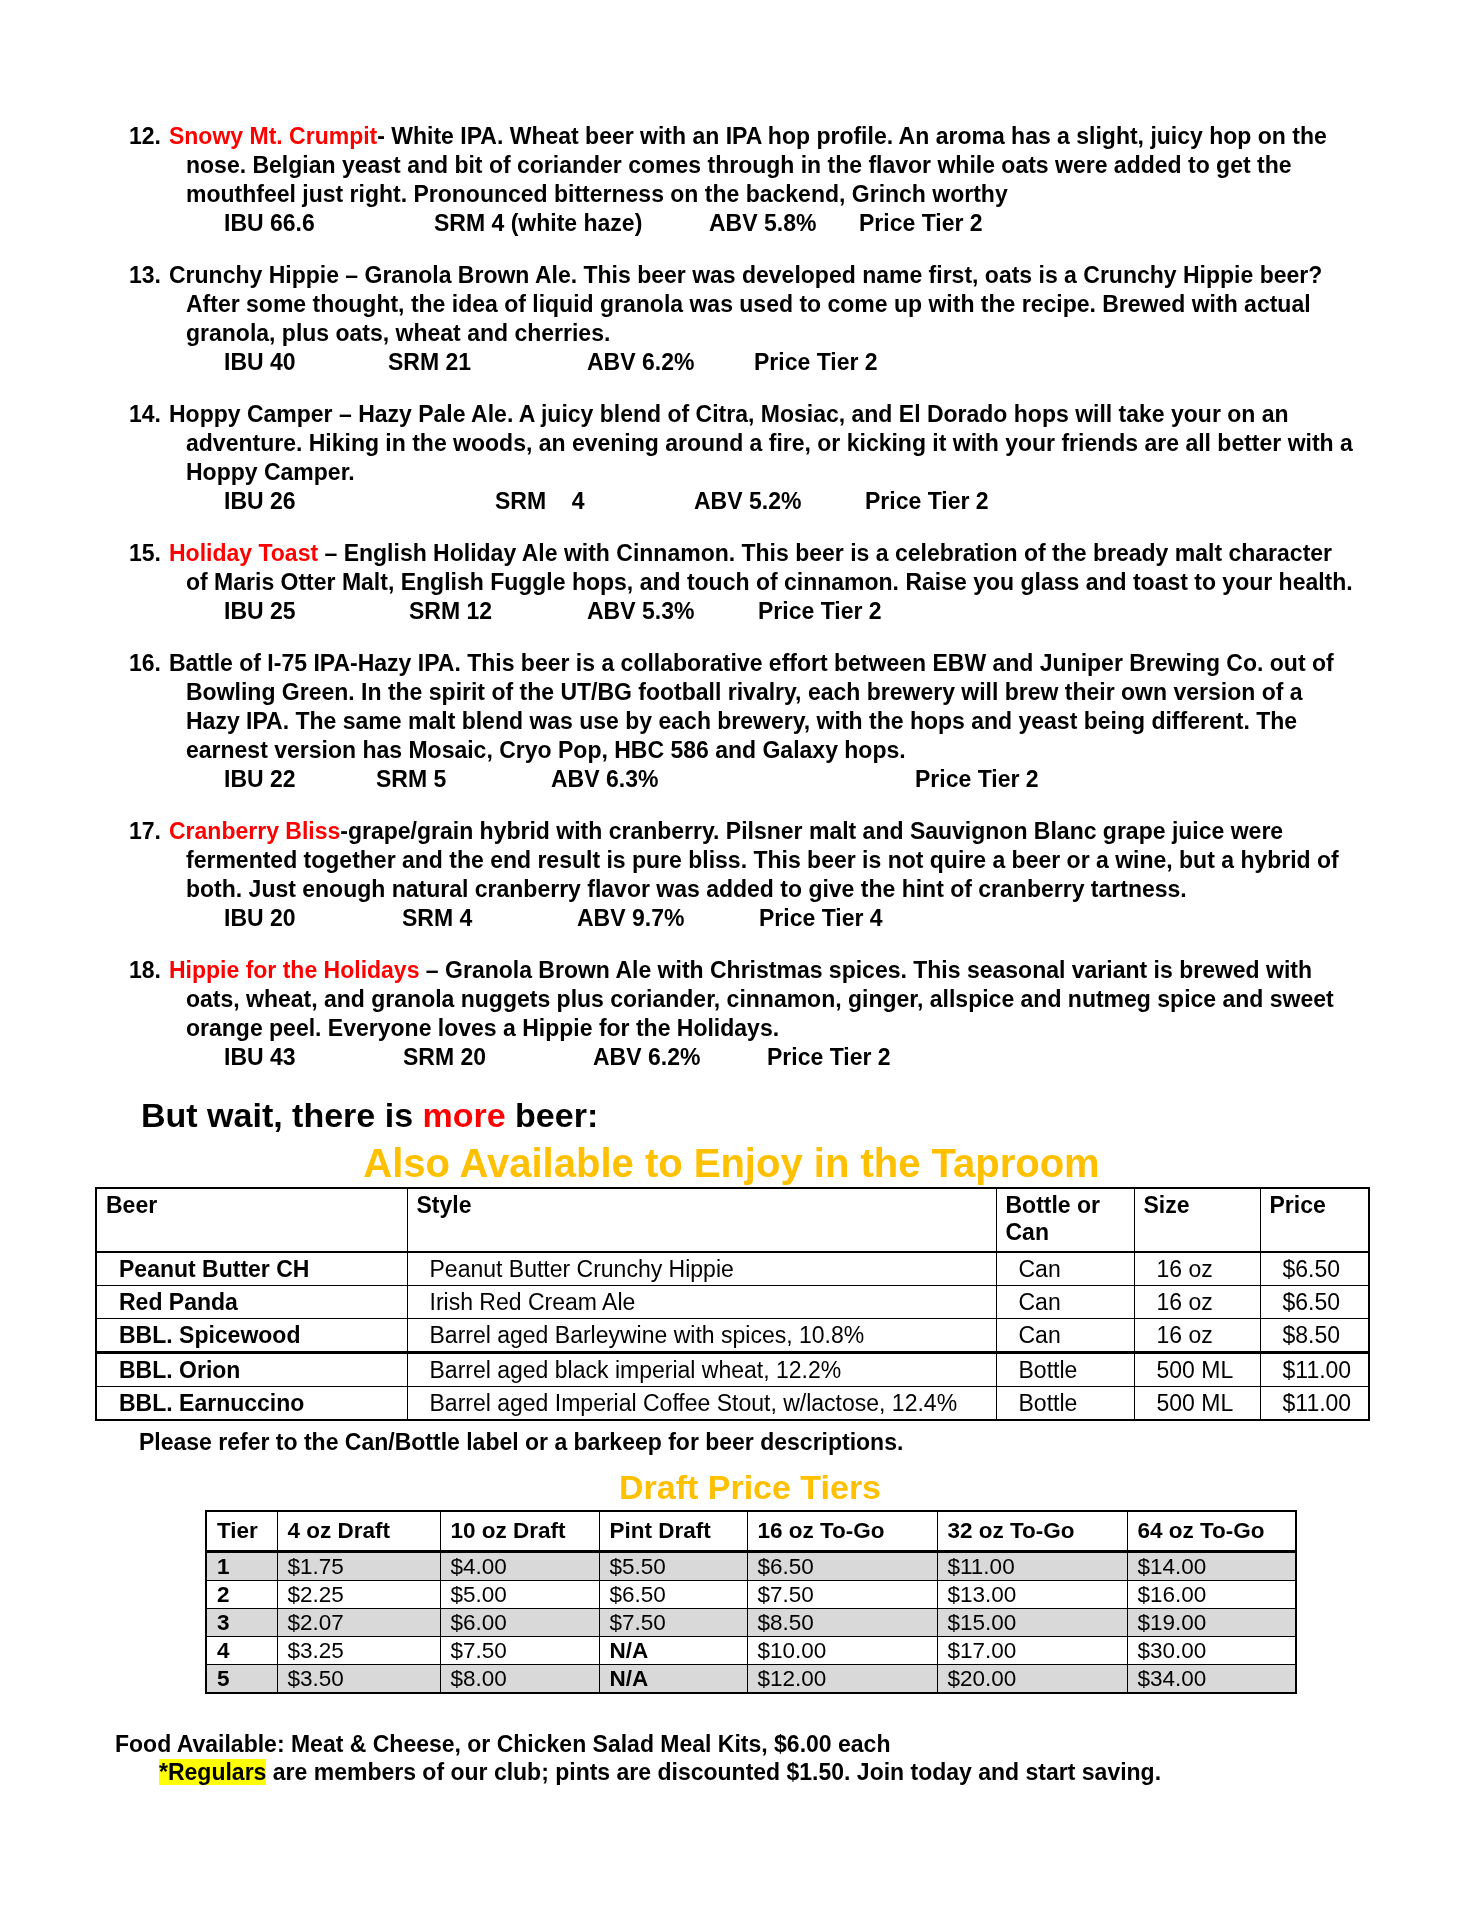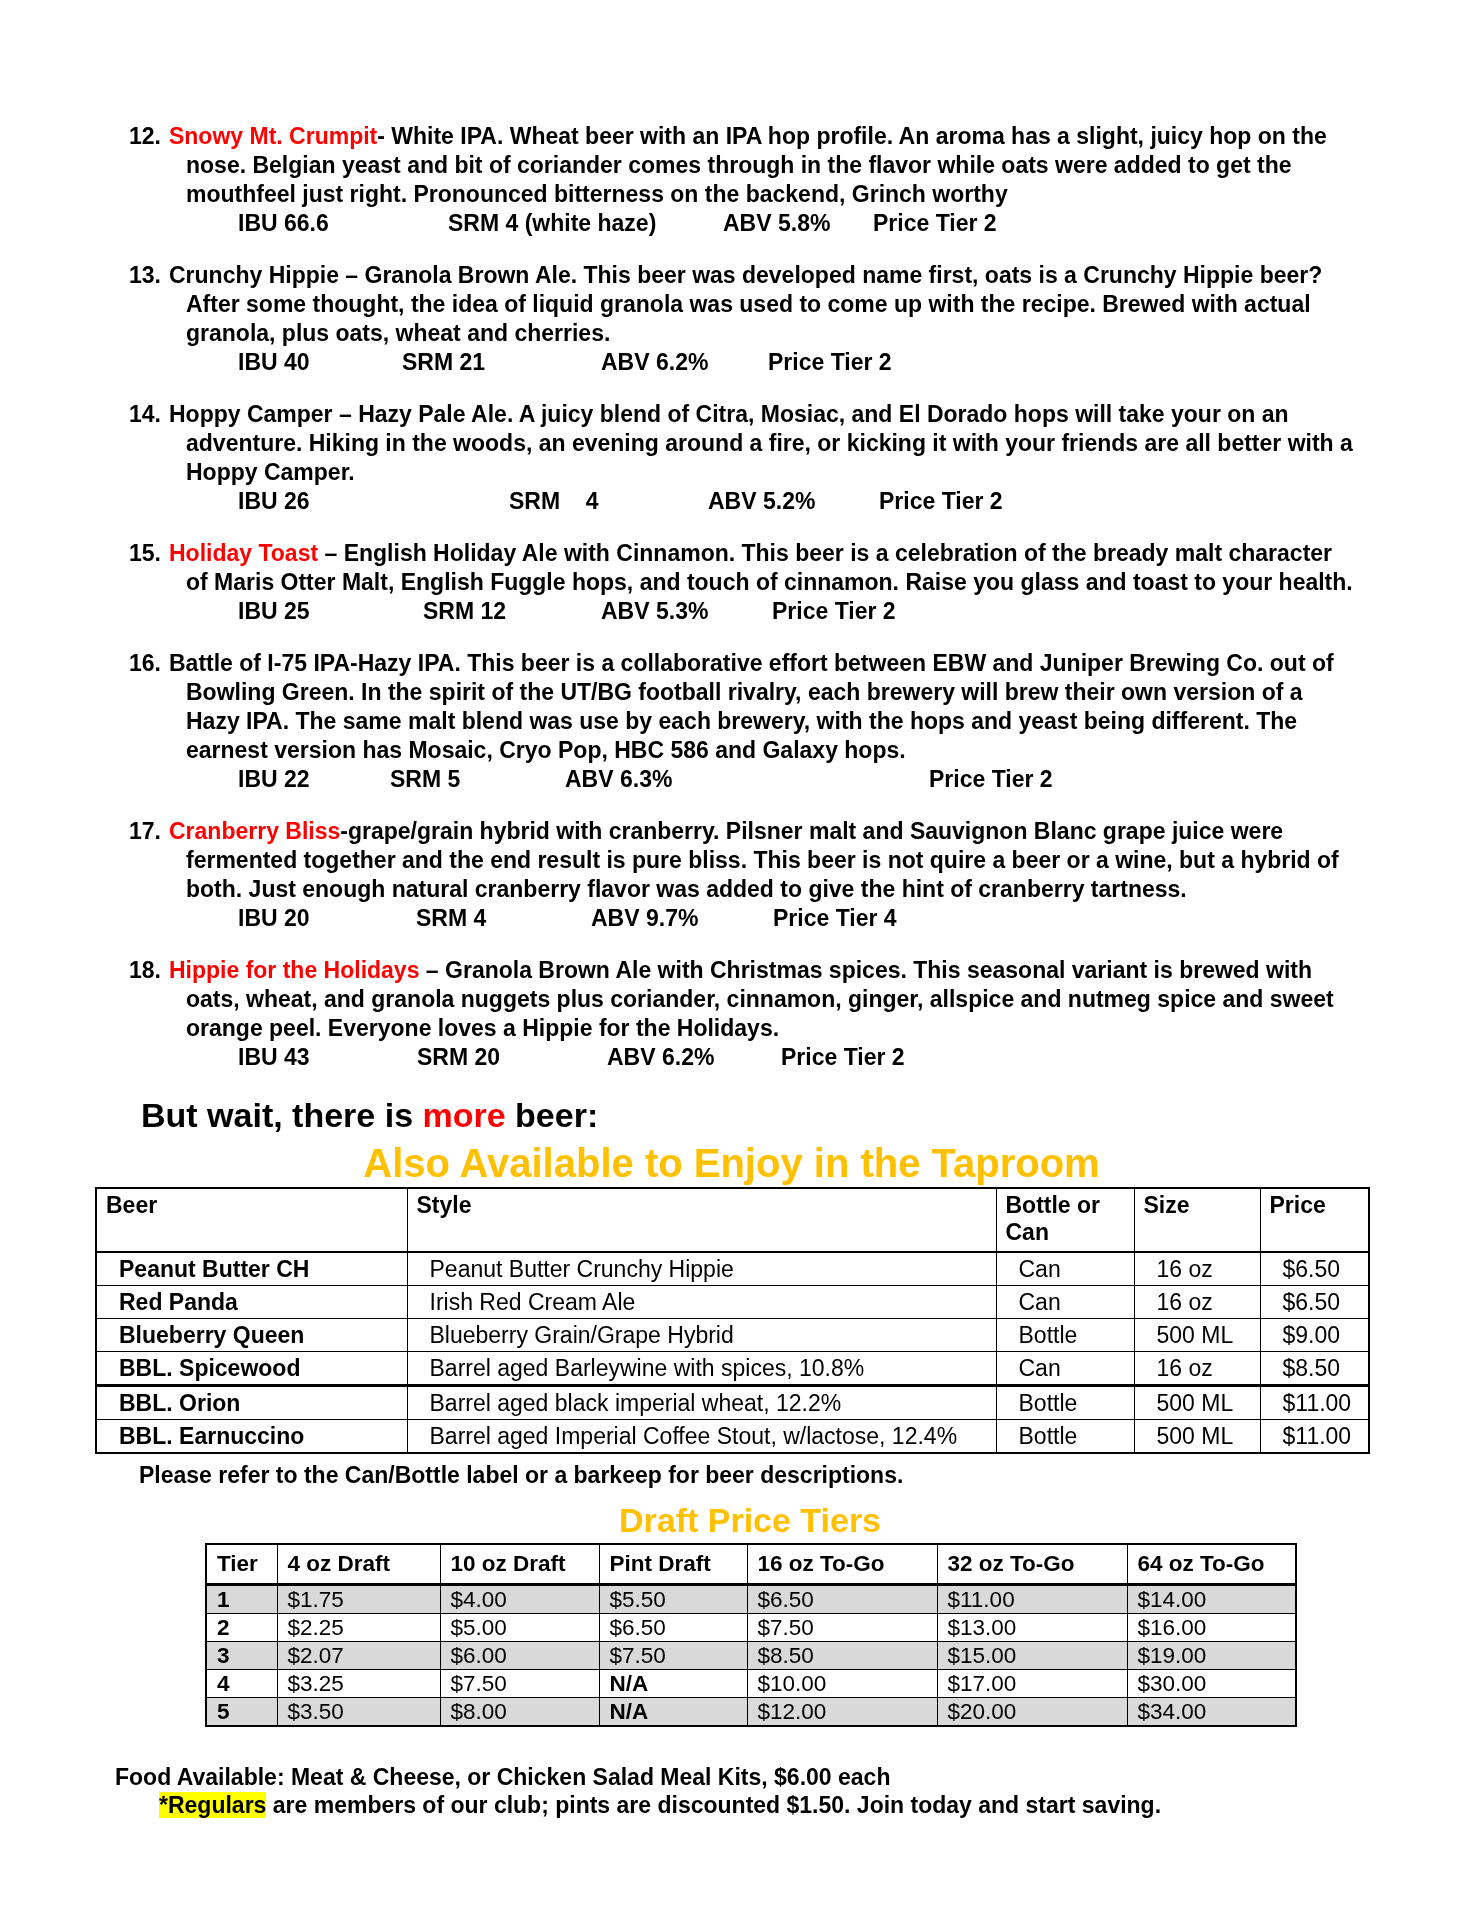--- a/index.html
+++ b/index.html
@@ -8,21 +8,21 @@
     font-family:"Liberation Sans","DejaVu Sans",sans-serif;
     font-weight:bold; color:#000; overflow:hidden;
   }
   .content { position:absolute; left:129px; top:122px; width:1231px; }
 
   
   .beer-item { padding-left:57px; margin-bottom:23px; font-size:23px; line-height:29px; }
   .desc { margin:0; text-indent:-57px; }
   .num { margin-right:8px; }
   .bname-red { color:var(--red,#ff0000); }
-  .stats { text-indent:0; margin-left:52px; }
+  .stats { text-indent:0; margin-left:38px; }
   .stats span { display:inline-block; white-space:pre; }
 
   
   .more-heading { font-size:34px; line-height:40px; margin:4px 0 0 12px; }
   .more-em { color:var(--red,#ff0000); }
   .taproom-title { color:var(--gold,#ffc000); font-size:40px; line-height:44px;
                    width:1273px; margin:6px 0 0 -34px; text-align:center; }
   .tiers-title { color:var(--gold,#ffc000); font-size:34px; line-height:38px;
                  width:1090px; margin:12px 0 0 76px; text-align:center; }
 
@@ -135,27 +135,20 @@
         <td>Can</td>
         <td>16 oz</td>
         <td>$6.50</td>
       </tr>
       <tr>
         <td class="c0">Red Panda</td>
         <td>Irish Red Cream Ale</td>
         <td>Can</td>
         <td>16 oz</td>
         <td>$6.50</td>
-      </tr>
-      <tr>
-        <td class="c0">Blueberry Queen</td>
-        <td>Blueberry Grain/Grape Hybrid</td>
-        <td>Bottle</td>
-        <td>500 ML</td>
-        <td>$9.00</td>
       </tr>
       <tr>
         <td class="c0">BBL. Spicewood</td>
         <td>Barrel aged Barleywine with spices, 10.8%</td>
         <td>Can</td>
         <td>16 oz</td>
         <td>$8.50</td>
       </tr>
       <tr class="thick">
         <td class="c0">BBL. Orion</td>

